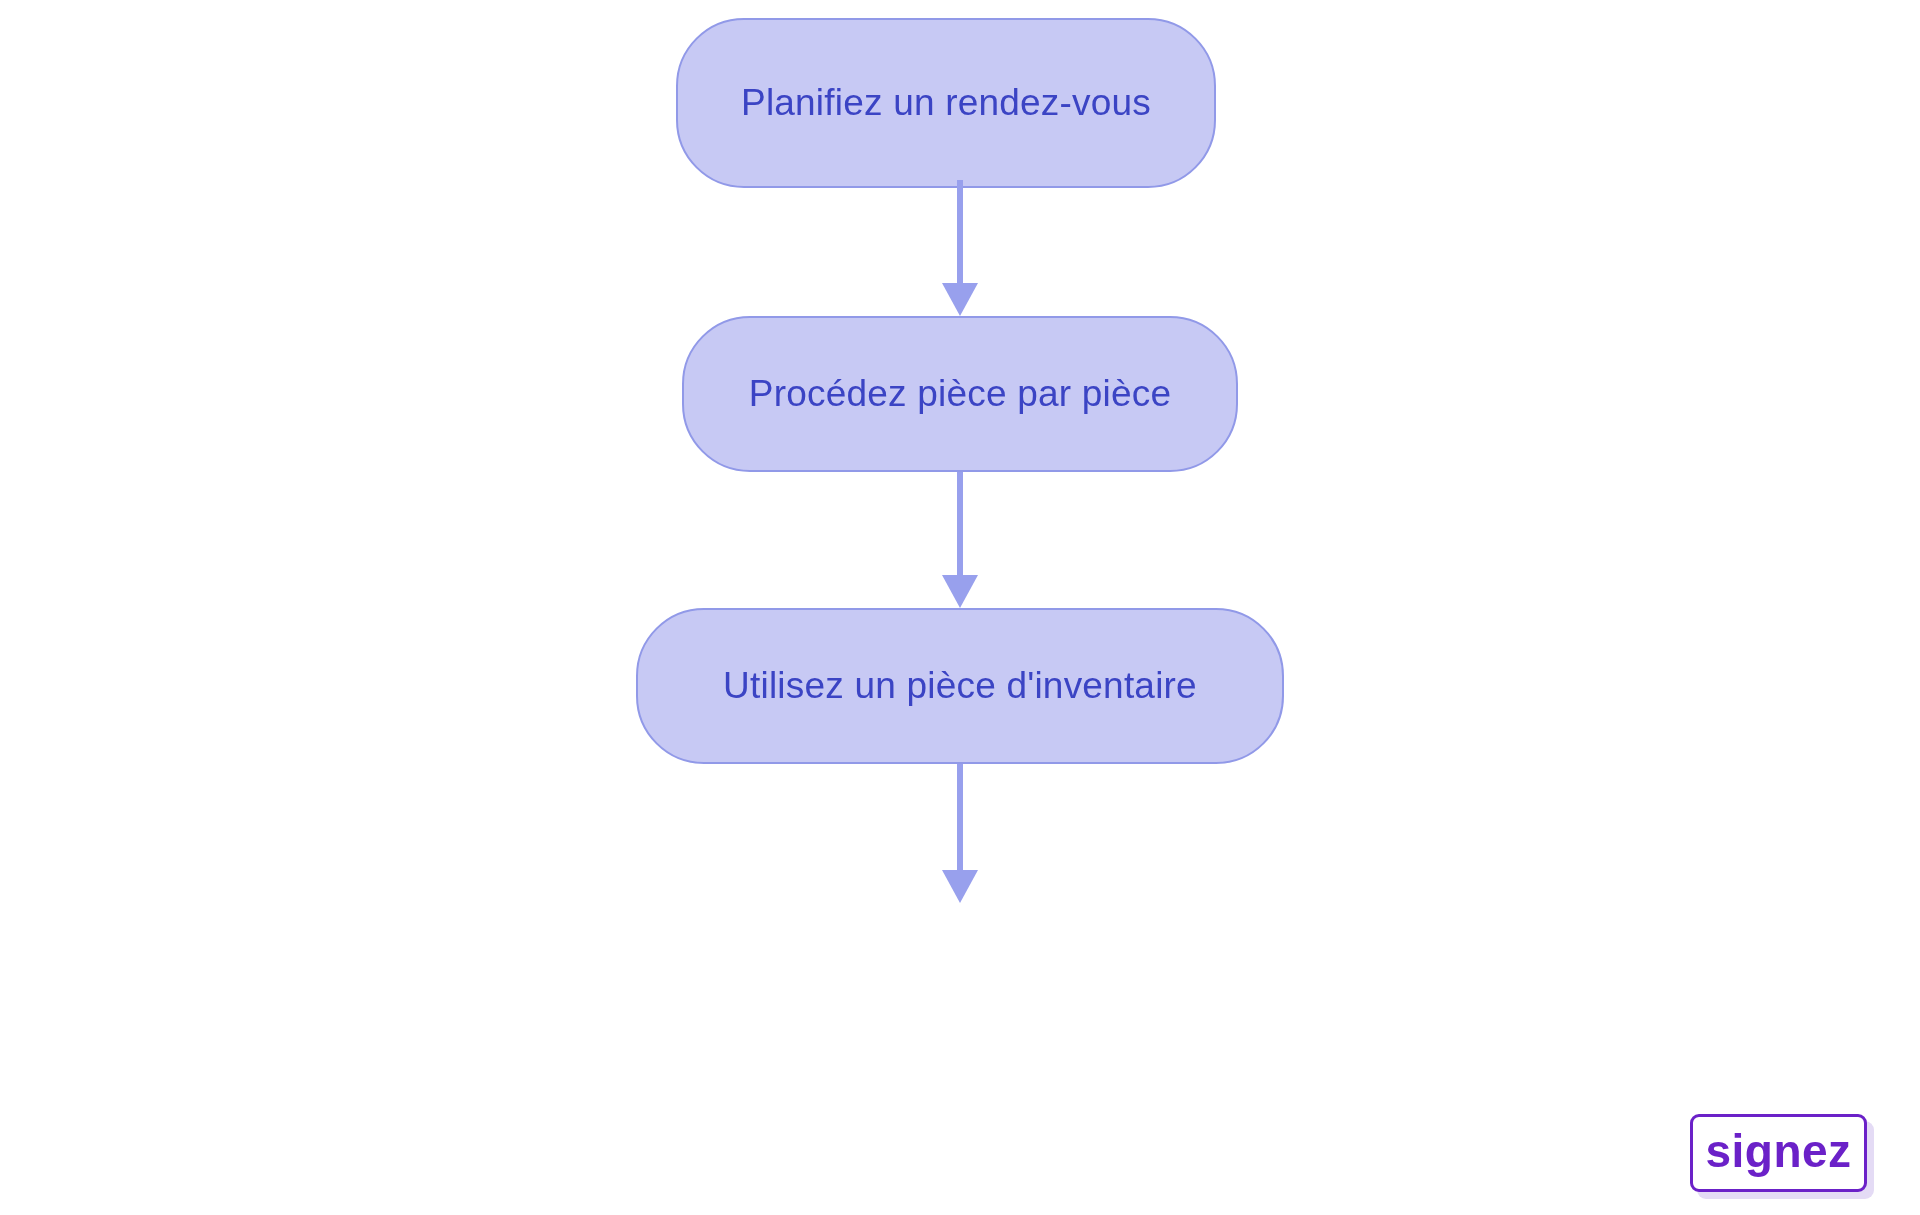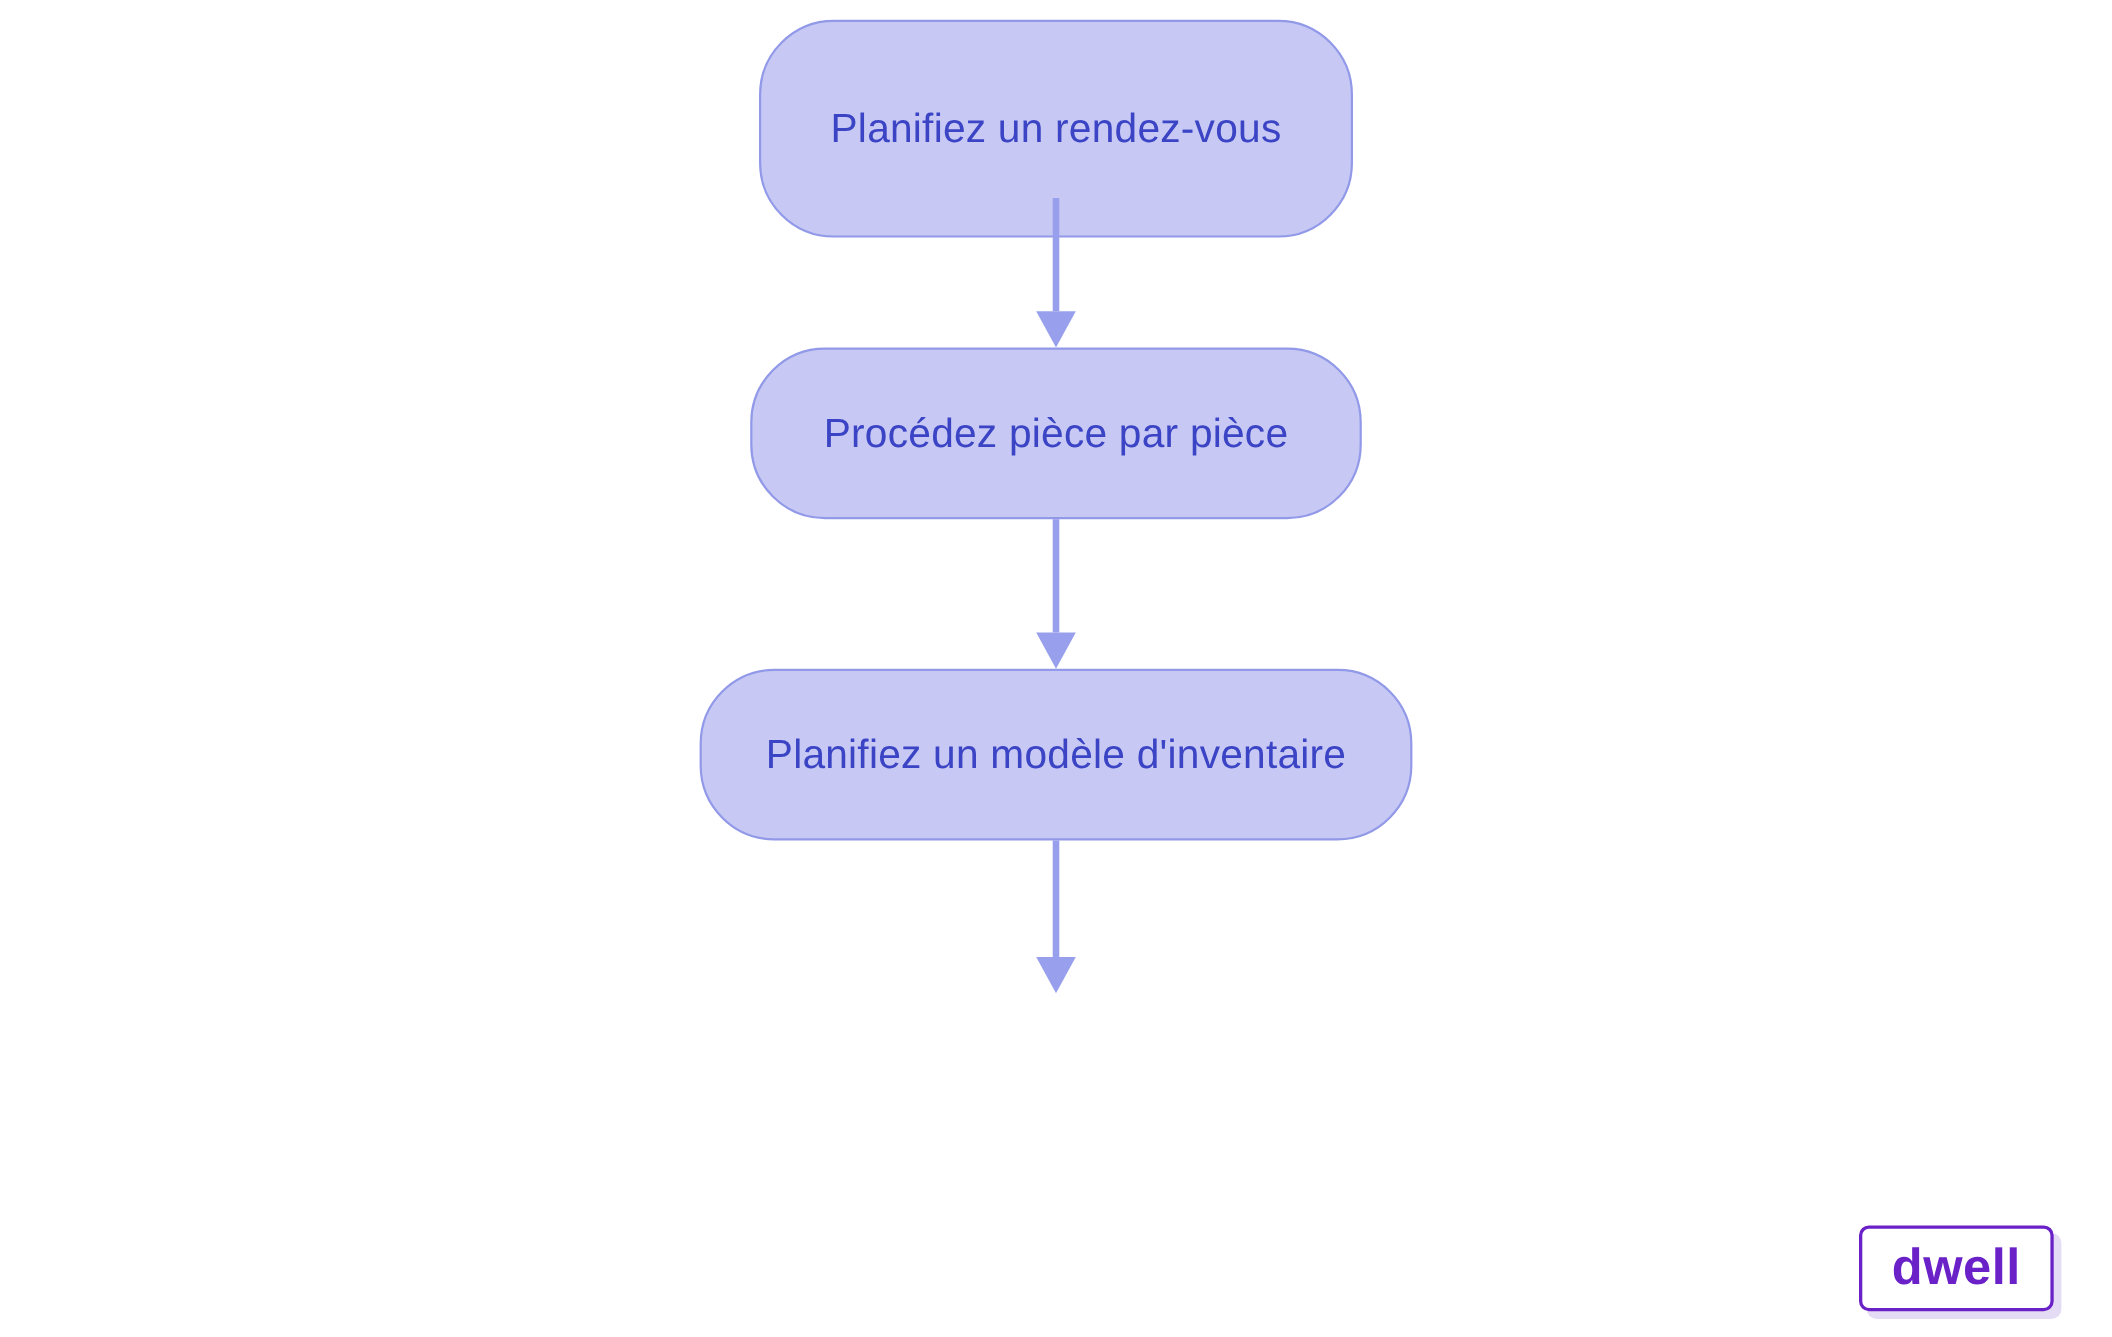--- a/index.html
+++ b/index.html
@@ -32,21 +32,21 @@
     border-radius: 68px;
     display: flex;
     align-items: center;
     justify-content: center;
     text-align: center;
     color: var(--node-text);
     font-size: 37px;
     font-weight: 400;
     letter-spacing: 0.2px;
   }
-  .node-1 { left: 690px; top: 18px;  width: 540px; height: 198px; }
+  .node-1 { left: 676px; top: 18px;  width: 540px; height: 170px; }
   .node-2 { left: 682px; top: 316px; width: 556px; height: 156px; }
   .node-3 { left: 636px; top: 608px; width: 648px; height: 156px; }
   .node-4 { left: 757px; top: 903px; width: 406px; height: 154px; }
 
   .arrow {
     position: absolute;
     left: 942px;
     width: 36px;
     display: flex;
     flex-direction: column;
@@ -108,26 +108,26 @@
   <div class="flow-node node-2">
     <span>Procédez pièce par pièce</span>
   </div>
 
   <div class="arrow arrow-2">
     <div class="shaft"></div>
     <div class="head"></div>
   </div>
 
   <div class="flow-node node-3">
-    <span>Planifiez un modèle d'inventaire</span>
+    <span>Utilisez un pièce d'inventaire</span>
   </div>
 
   <div class="arrow arrow-3">
     <div class="shaft"></div>
     <div class="head"></div>
   </div>
 
 
   <div class="logo-box">
-    <span class="logo-text">dwell</span>
+    <span class="logo-text">signez</span>
   </div>
 
 </div>
 
 </body></html>

